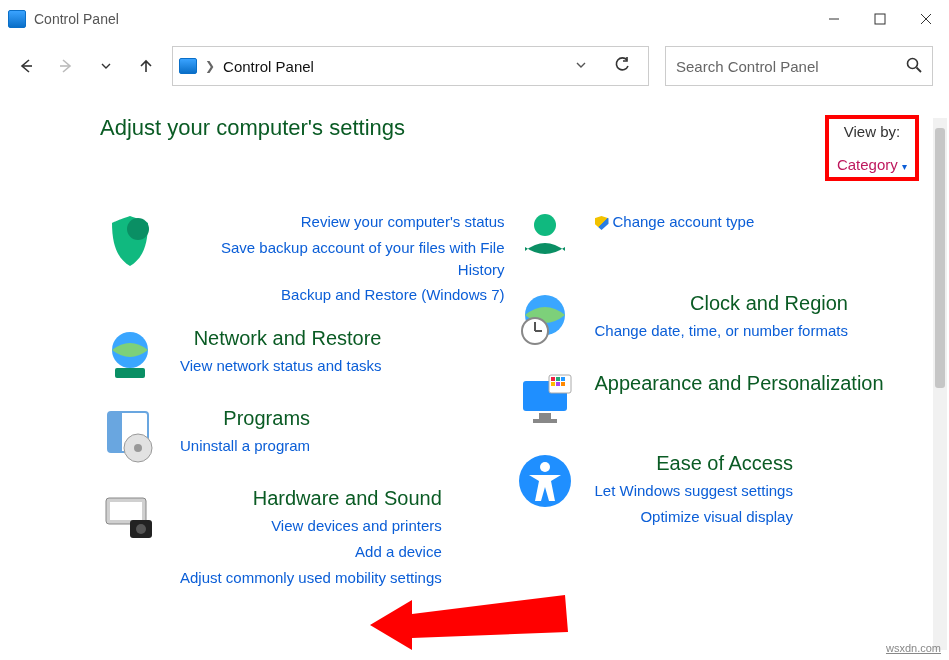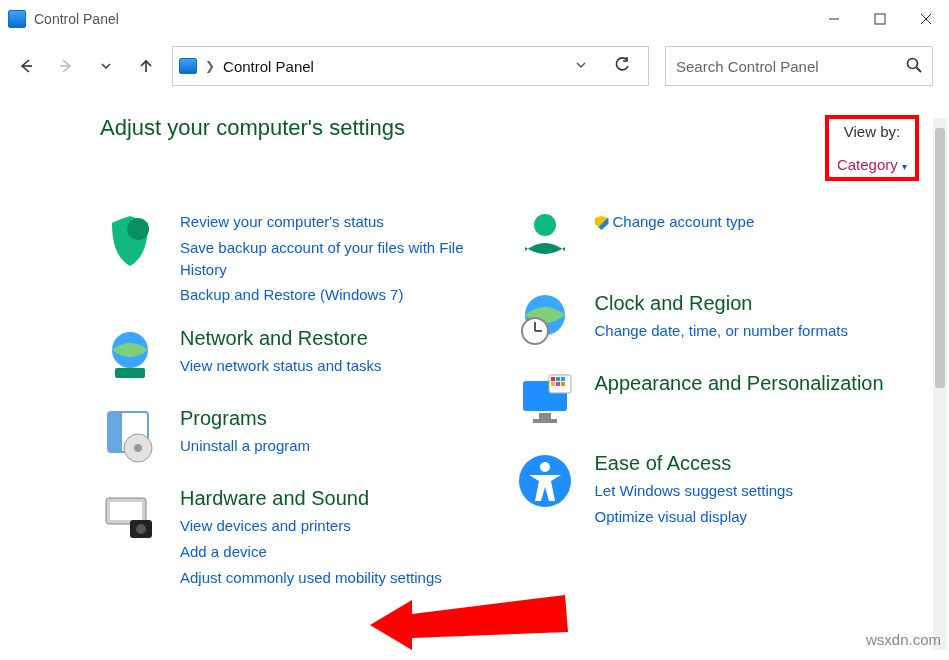--- a/index.html
+++ b/index.html
@@ -87,21 +87,21 @@
     border: 4px solid #ff0000;
     padding: 4px 8px;
     font-size: 15px;
     flex-direction: column;
   }
   .viewby-label { color:#333; }
   .viewby-value { color:#be185d; }
   .viewby-caret { color:#0b5ed7; font-size:10px; }
   .columns { display:flex; gap:10px; }
   .col { flex:1; display:flex; flex-direction:column; gap:20px; }
-  .category { display:flex; gap:20px; }
+  .category { display:flex; gap:20px;text-align:right; }
   .cat-icon { width:60px; height:60px; flex-shrink:0; position:relative; }
   .cat-body { display:flex; flex-direction:column; gap:4px; }
   .cat-title { font-size:20px; color:#0a5b24; font-weight:400; line-height:1.25; }
   .cat-link { font-size:15px; color:#0b5ed7; line-height:1.45; cursor:default; }
   .cat-link.shield::before {
     content:""; display:inline-block;
     width:14px; height:14px; margin-right:4px;
     background:
       linear-gradient(135deg,#f2c200 50%,#2a7de1 50%);
     clip-path: polygon(50% 0,100% 15%,100% 55%,50% 100%,0 55%,0 15%);
@@ -115,22 +115,22 @@
     position:absolute; left:2px; right:2px; top:10px; height:260px;
     background:#c6c6c6; border-radius:3px;
   }
   .arrow-annotation {
     position:absolute;
     left:370px; top:590px;
     width:200px; height:60px;
     pointer-events:none;
   }
   .watermark {
-    position:absolute; right:8px; bottom:12px;
-    font-size:15px; color:#888;
+    position:absolute; right:8px; bottom:6px;
+    font-size:11px; color:#888;text-decoration:underline;
   }
 </style>
 </head>
 <body>
 
 <div class="titlebar">
   <div class="titlebar-left">
     <span class="titlebar-icon"></span>
     <span>Control Panel</span>
   </div>

